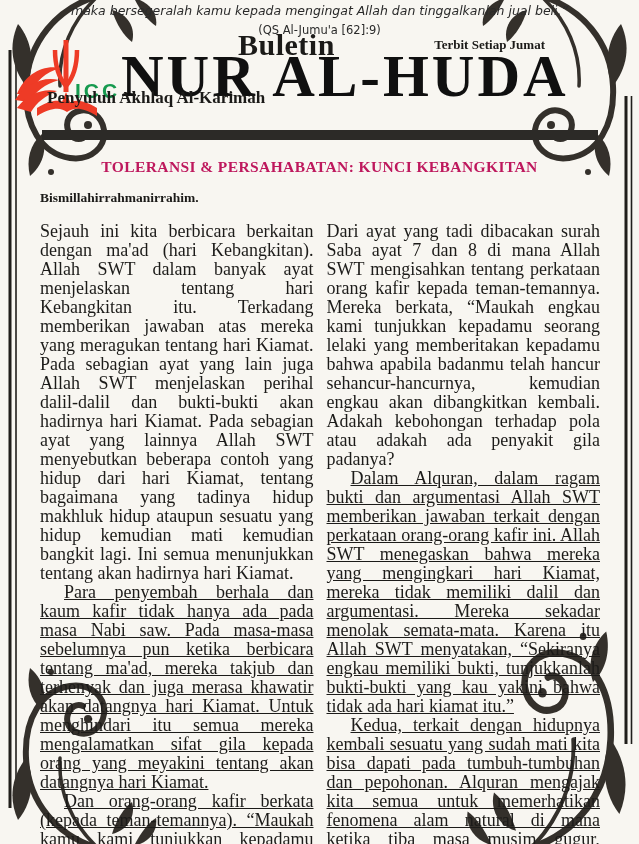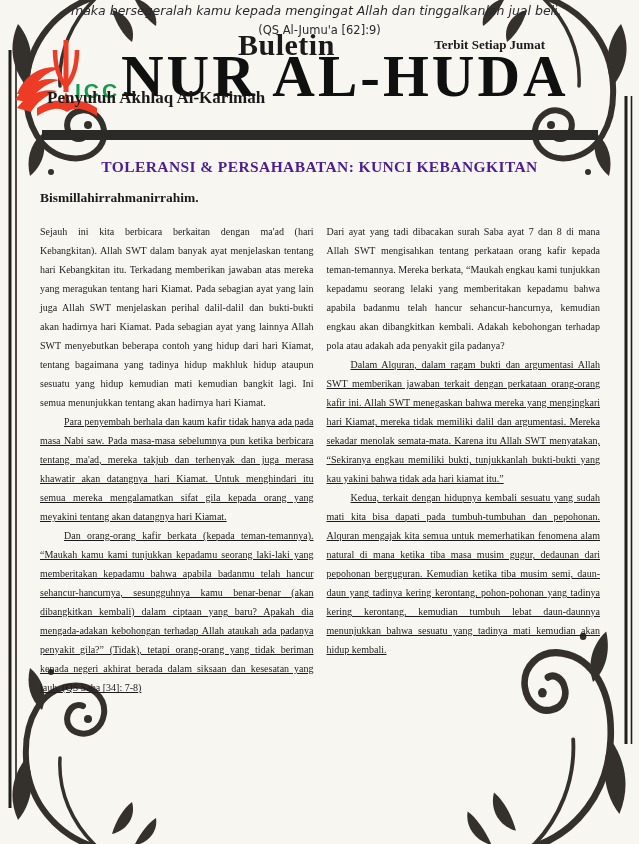--- a/index.html
+++ b/index.html
@@ -50,34 +50,34 @@
   }
   .bar {
     position:absolute; left:42px; right:41px; top:130px;
     height:10px; background:#2c2a27;
   }
 
   
   .article-title {
     margin:8px 40px 0 40px; text-align:center;
     font-size:15.5px; font-weight:bold; letter-spacing:0.4px;
-    color:#4c1d95;
+    color:#be185d;
   }
   .bismillah {
     margin:14px 40px 16px 40px;
     font-size:13.5px; font-weight:bold;
   }
   .columns {
     display:flex; gap:13px;
     margin:7px 39px 0 40px;
   }
   .col { flex:1; }
   .col p {
     margin:0; text-align:justify;
-    font-size:10px; line-height:19px;
+    font-size:18px; line-height:19px;
     color:#1c1b19;
   }
   .col p + p { text-indent:24px;text-decoration:underline; }
 </style>
 </head>
 <body>
 
 <div class="page">
 
   <svg class="frame" width="639" height="844" viewBox="0 0 639 844">

